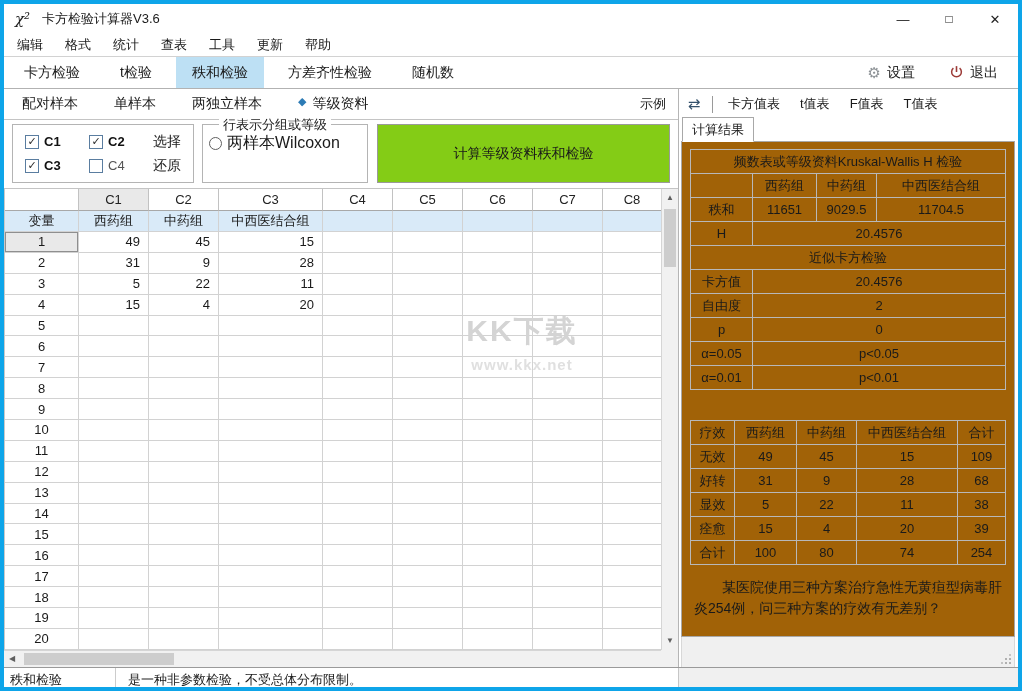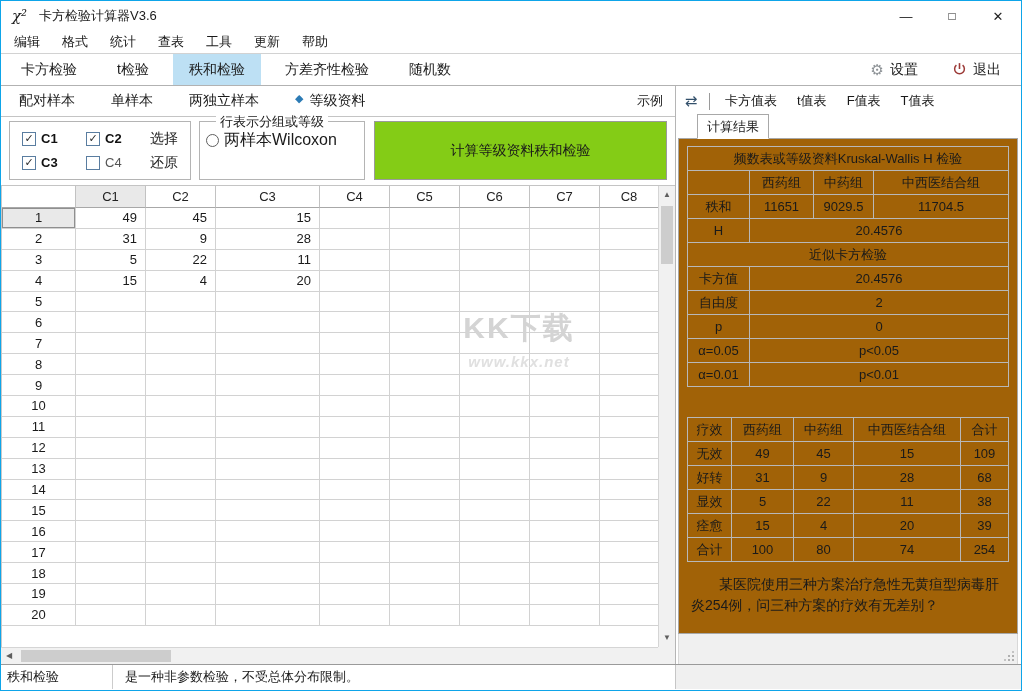--- a/index.html
+++ b/index.html
@@ -1,19 +1,19 @@
 <!DOCTYPE html>
 <html><head>
 <meta charset="utf-8">
 <style>
   * { margin:0; padding:0; box-sizing:border-box; }
   html,body { background:#e8e8e8; }
   body { font-family:"Liberation Sans","DejaVu Sans",sans-serif; color:#1a1a1a; }
   .window { position:relative; width:1022px; height:691px; background:#fff;
-            border:1px solid #0ea5e9; overflow:hidden; }
+            border:4px solid #0ea5e9; overflow:hidden; }
 
   
   .titlebar { height:30px; display:flex; align-items:center; padding-left:11px; background:#fff; }
   .app-icon { font-family:"DejaVu Serif",serif; font-style:italic; font-size:15px; color:#222; }
   .title-text { font-size:13px; margin-left:12px; }
   .win-controls { margin-left:auto; display:flex; height:100%; }
   .win-btn { width:46px; height:100%; display:flex; align-items:center; justify-content:center;
              font-size:13px; color:#222; }
   .win-btn.max { font-size:12px; }
 
@@ -88,31 +88,31 @@
              border-top:1px solid #d5d5d5; }
   .scroll-corner { position:absolute; right:0; bottom:0; width:17px; height:17px; background:#f1f1f1; }
   .sarrow { position:absolute; color:#5f5f5f; font-size:8px; line-height:8px; }
   .sa-up { top:5px; left:4px; } .sa-down { bottom:5px; left:4px; } .sa-left { left:5px; top:4px; }
   .vthumb { position:absolute; left:2px; right:2px; top:20px; height:58px; background:#cdcdcd; }
   .hthumb { position:absolute; top:2px; bottom:2px; left:20px; width:150px; background:#cdcdcd; }
 
   .watermark { position:absolute; left:438px; top:122px; width:160px; text-align:center;
                pointer-events:none; }
   .wm1 { font-size:30px; font-weight:bold; color:#d4d4d4; letter-spacing:2px; }
-  .wm2 { font-size:15px; font-weight:bold; color:#e0e0e0; letter-spacing:1px; margin-top:4px;font-style:italic; }
+  .wm2 { font-size:15px; font-weight:bold; color:#e0e0e0; letter-spacing:1px; margin-top:4px; }
 
   
   .right-panel { flex:1; display:flex; flex-direction:column; background:#fff; padding:2px 3px 0 2px; }
   .value-tabs-row { height:26px; display:flex; align-items:center; }
   .swap-icon { width:26px; text-align:center; font-size:15px; color:#33506b; }
   .vt-divider { width:1px; height:17px; background:#9a9a9a; margin:0 5px; }
   .vtab { padding:0 10px; font-size:13px; }
   .result-tab-row { height:24px; display:flex; padding-left:1px; position:relative; z-index:2; }
   .result-tab { border:1px solid #a8a8a8; border-bottom:1px solid #fff; background:#fff;
-                padding:3px 9px 0 9px; font-size:13px; margin-bottom:-1px;margin-left:18px; }
+                padding:3px 9px 0 9px; font-size:13px; margin-bottom:-1px; }
   .rp-content { flex:1; border:1px solid #a8a8a8; padding:7px 8px 0 8px; overflow:hidden; background:#a16207; }
   table { border-collapse:collapse; width:100%; table-layout:fixed; }
   td { border:1px solid #b8b8b8; height:24px; text-align:center; font-size:13px; padding:0 3px;
        overflow:hidden; white-space:nowrap; }
   .effect-table { margin-top:30px; }
   .note { margin:12px 4px 0 4px; font-size:14px; line-height:1.5; text-indent:2em; }
   .rp-footer { height:30px; background:#f0f0f0; border-left:1px solid #d8d8d8;
                border-right:1px solid #d8d8d8; position:relative; }
   .grip { position:absolute; right:3px; bottom:3px; width:2px; height:2px; background:#b0b0b0;
           box-shadow:-4px 0 #b0b0b0, 0 -4px #b0b0b0, -8px 0 #c4c4c4, 0 -8px #c4c4c4, -4px -4px #b0b0b0; }
@@ -235,20 +235,31 @@
           <div class="ghrow">
               <div class="gcell ghead c0"></div>
               <div class="gcell ghead c1 hsel">C1</div>
               <div class="gcell ghead c2">C2</div>
               <div class="gcell ghead c3">C3</div>
               <div class="gcell ghead c4">C4</div>
               <div class="gcell ghead c5">C5</div>
               <div class="gcell ghead c6">C6</div>
               <div class="gcell ghead c7">C7</div>
               <div class="gcell ghead c8">C8</div>
+            </div>
+          <div class="gvrow">
+              <div class="gcell vcell c0">变量</div>
+              <div class="gcell vcell c1">西药组</div>
+              <div class="gcell vcell c2">中药组</div>
+              <div class="gcell vcell c3">中西医结合组</div>
+              <div class="gcell vcell c4"></div>
+              <div class="gcell vcell c5"></div>
+              <div class="gcell vcell c6"></div>
+              <div class="gcell vcell c7"></div>
+              <div class="gcell vcell c8"></div>
             </div>
           <div>
               <div class="grow">
                 <div class="gcell rhead c0 rsel">1</div>
                 <div class="gcell num c1">49</div>
                 <div class="gcell num c2">45</div>
                 <div class="gcell num c3">15</div>
                 <div class="gcell num c4"></div>
                 <div class="gcell num c5"></div>
                 <div class="gcell num c6"></div>

